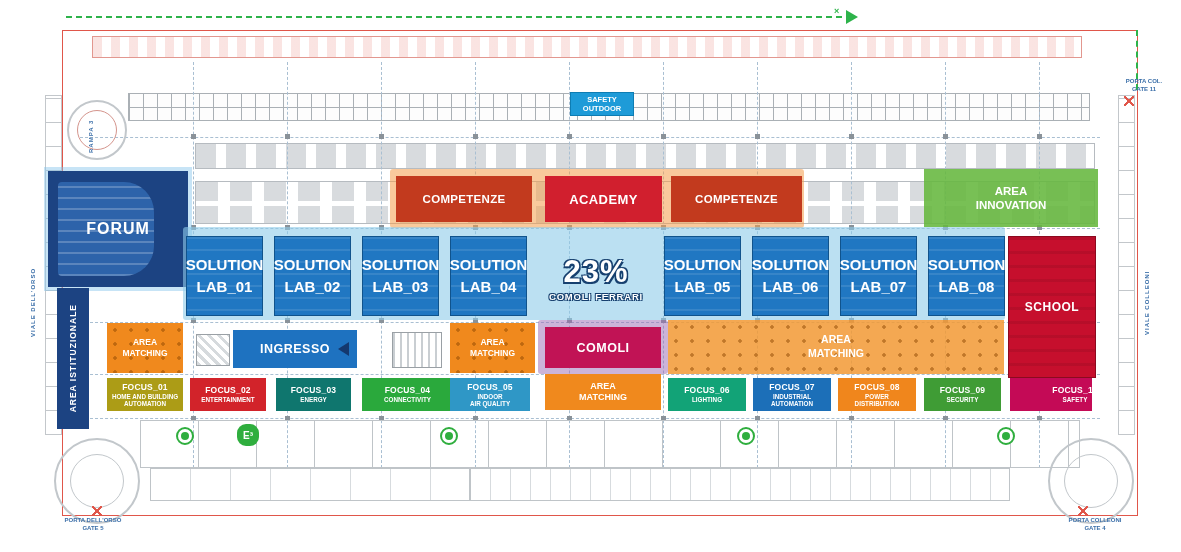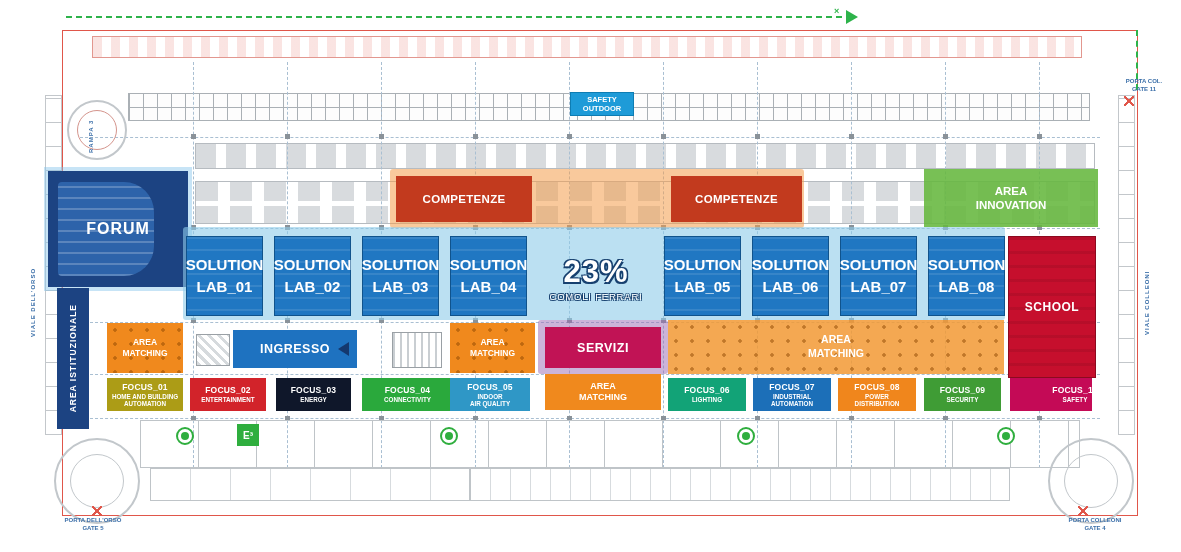--- a/index.html
+++ b/index.html
@@ -63,24 +63,24 @@
     background:#2d63aa repeating-linear-gradient(0deg, rgba(255,255,255,.22) 0 2px, transparent 2px 11px);
     border-radius:4px 30px 30px 4px; }
   .focus { position:absolute; top:378px; height:33px; display:flex; flex-direction:column;
     align-items:center; justify-content:center; color:#fff; text-align:center; }
   .ft { font-size:8.5px; font-weight:700; letter-spacing:.2px; }
   .fs { font-size:6.3px; font-weight:700; line-height:1.15; white-space:pre-line; margin-top:1px; }
   .logo { position:absolute; left:535px; top:240px; width:122px; height:76px;
     display:flex; flex-direction:column; align-items:center; justify-content:center; }
   .logo-pct { font-size:31px; font-weight:800; color:#fff; letter-spacing:1px;
     text-shadow:-1.5px -1.5px 0 #17406f, 1.5px -1.5px 0 #17406f, -1.5px 1.5px 0 #17406f, 1.5px 1.5px 0 #17406f; }
-  .logo-brand { font-size:9.5px; font-weight:400; color:#fff; letter-spacing:.8px; margin-top:1px; white-space:nowrap;
+  .logo-brand { font-size:9.5px; font-weight:700; color:#fff; letter-spacing:.8px; margin-top:1px; white-space:nowrap;
     text-shadow:-1px -1px 0 #17406f, 1px -1px 0 #17406f, -1px 1px 0 #17406f, 1px 1px 0 #17406f; }
   .ebadge { position:absolute; left:237px; top:424px; width:22px; height:22px; background:#2fae3e;
-    border-radius:0; color:#fff; display:flex; align-items:center; justify-content:center;
+    border-radius:9px; color:#fff; display:flex; align-items:center; justify-content:center;
     font-weight:700; font-size:10px; }
   .eco { position:absolute; width:18px; height:18px; border:2px solid #2fae3e; border-radius:50%;
     background:#fff; display:flex; align-items:center; justify-content:center; }
   .eco i { width:8px; height:8px; background:#2fae3e; border-radius:50%; display:block; }
   .tiny { position:absolute; font-size:6px; color:#3a6ea8; line-height:1.3; text-align:center;
     white-space:pre-line; font-weight:700; }
   .vtext { writing-mode:vertical-rl; transform:rotate(180deg); letter-spacing:1px; }
   .routemark { position:absolute; font-size:9px; color:#2db34a; font-weight:700; }
 </style>
 </head>
@@ -144,20 +144,23 @@
   <div class="band" style="left:390px;top:169px;width:414px;height:59px;background:rgba(244,156,74,.55);"></div>
 
   <div class="z" style="left:570px;top:92px;width:64px;height:24px;background:#1e9bd8;border:1px solid #0e7db3;">
     <span class="zl" style="font-size:7.5px;line-height:1.25;">SAFETY
 OUTDOOR</span>
   </div>
 
   <div class="z" style="left:396px;top:176px;width:136px;height:46px;background:#c23a1e;">
     <span class="zl" style="font-size:11.5px;letter-spacing:.3px;">COMPETENZE</span>
   </div>
+  <div class="z" style="left:545px;top:176px;width:117px;height:46px;background:#d11f2e;">
+    <span class="zl" style="font-size:13px;letter-spacing:.4px;">ACADEMY</span>
+  </div>
   <div class="z" style="left:671px;top:176px;width:131px;height:46px;background:#c23a1e;">
     <span class="zl" style="font-size:11.5px;letter-spacing:.3px;">COMPETENZE</span>
   </div>
   <div class="z" style="left:924px;top:169px;width:174px;height:58px;background:rgba(101,183,61,.88);">
     <span class="zl" style="font-size:11.5px;line-height:1.25;">AREA
 INNOVATION</span>
   </div>
 
   <div class="z" style="left:48px;top:171px;width:140px;height:116px;background:#1c4382;box-shadow:0 0 0 4px rgba(130,195,235,.45);">
     <div class="forum-seats"></div>
@@ -221,21 +224,21 @@
     <span class="zl" style="font-size:12.5px;letter-spacing:.5px;">INGRESSO</span>
     <span class="tri-l"></span>
   </div>
 
   <div class="z xtables" style="left:450px;top:323px;width:85px;height:50px;background-color:#f0891d;">
     <span class="zl" style="font-size:8.5px;line-height:1.25;">AREA
 MATCHING</span>
   </div>
 
   <div class="z" style="left:545px;top:327px;width:116px;height:41px;background:#c11355;">
-    <span class="zl" style="font-size:12.5px;letter-spacing:.5px;">SERVIZI</span>
+    <span class="zl" style="font-size:12.5px;letter-spacing:.5px;">COMOLI</span>
   </div>
 
   <div class="z xtables" style="left:668px;top:320px;width:336px;height:54px;background-color:rgba(242,153,52,.85);">
     <span class="zl" style="font-size:10.5px;line-height:1.3;">AREA
 MATCHING</span>
   </div>
 
   <div class="z" style="left:545px;top:374px;width:116px;height:36px;background:#f0891d;">
     <span class="zl" style="font-size:9px;line-height:1.25;">AREA
 MATCHING</span>
@@ -243,21 +246,21 @@
 
   <div class="focus" style="left:107px;width:76px;background:#ac9c16;">
     <span class="ft">FOCUS_01</span>
     <span class="fs">HOME AND BUILDING
 AUTOMATION</span>
   </div>
   <div class="focus" style="left:190px;width:76px;background:#d2232a;">
     <span class="ft">FOCUS_02</span>
     <span class="fs">ENTERTAINMENT</span>
   </div>
-  <div class="focus" style="left:276px;width:75px;background:#0f172a;">
+  <div class="focus" style="left:276px;width:75px;background:#0f766e;">
     <span class="ft">FOCUS_03</span>
     <span class="fs">ENERGY</span>
   </div>
   <div class="focus" style="left:362px;width:91px;background:#2aa93c;">
     <span class="ft">FOCUS_04</span>
     <span class="fs">CONNECTIVITY</span>
   </div>
   <div class="focus" style="left:450px;width:80px;background:#2f97c6;">
     <span class="ft">FOCUS_05</span>
     <span class="fs">INDOOR

